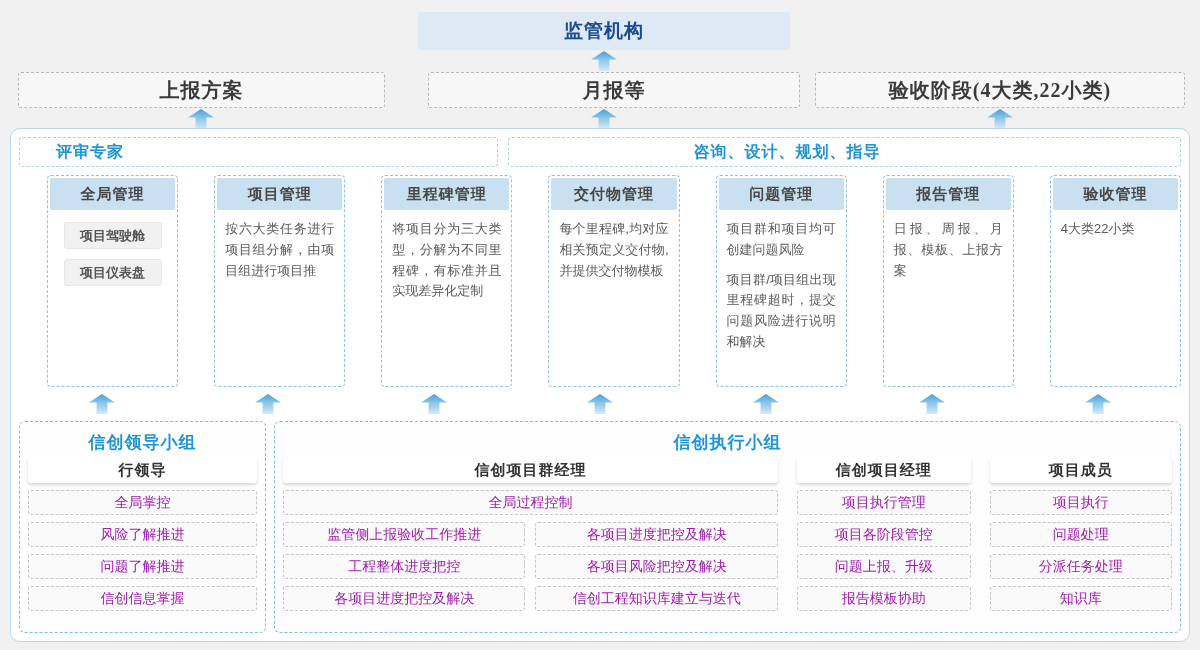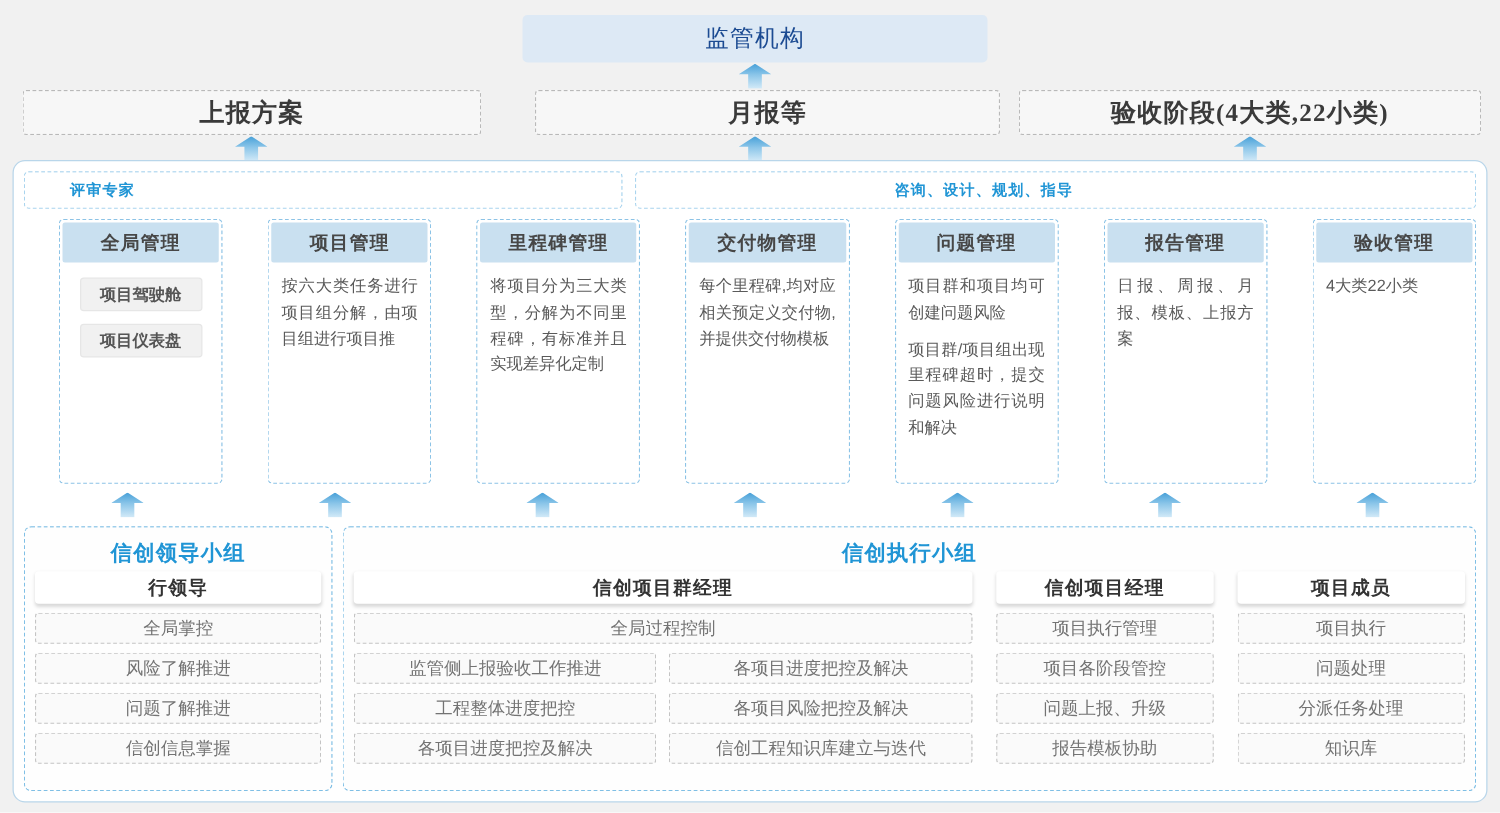--- a/index.html
+++ b/index.html
@@ -10,21 +10,21 @@
     font-family:"Liberation Sans","DejaVu Sans",sans-serif;
     overflow:hidden;
     color:#333;
   }
 
   
   .top-box {
     position:absolute; left:418px; top:12px; width:372px; height:38px;
     background:#dde9f5; border-radius:4px;
     display:flex; align-items:center; justify-content:center;
-    font-size:19px; font-weight:normal; color:#1c4b92; letter-spacing:1px;
+    font-size:19px; font-weight:bold; color:#1c4b92; letter-spacing:1px;
   }
   .row2-box {
     position:absolute; top:72px; height:36px;
     background:#f7f7f7; border:1px dashed #b9b9b9; border-radius:3px;
     display:flex; align-items:center; justify-content:center;
     font-size:20px; font-weight:bold; color:#3a3a3a; letter-spacing:1px;
   }
   #row2-1 { left:18px;  width:367px; }
   #row2-2 { left:428px; width:372px; }
   #row2-3 { left:815px; width:370px;font-family:Liberation Serif, serif; }
@@ -44,21 +44,21 @@
   .container {
     position:absolute; left:10px; top:128px; width:1180px; height:514px;
     background:#ffffff; border:1px solid #b9d6ea; border-radius:10px;
     padding:8px; display:flex; flex-direction:column;
   }
 
   .header-row { display:flex; gap:10px; height:30px; margin-bottom:8px; }
   .hdr-box {
     border:1px dashed #a9d4ee; border-radius:4px; background:#fff;
     display:flex; align-items:center;
-    font-size:12px; font-weight:bold; color:#2095d5; letter-spacing:1px;
+    font-size:16px; font-weight:bold; color:#2095d5; letter-spacing:1px;
   }
   .hdr-left  { width:479px; padding-left:36px; }
   .hdr-right { flex:1; justify-content:center; padding-right:115px; }
 
   .cols-row { display:flex; gap:8px; height:212px; }
   .col {
     flex:1; border:1px dashed #8cc3e6; border-radius:4px; background:#fff;
     display:flex; flex-direction:column; overflow:hidden;margin-left:28px;
   }
   .col-head {
@@ -97,21 +97,21 @@
   .role-hdr {
     height:26px; background:#fff; border-radius:3px;
     box-shadow:0 2px 3px rgba(0,0,0,0.15);
     display:flex; align-items:center; justify-content:center;
     font-size:15px; font-weight:bold; color:#333; letter-spacing:1px;
   }
   .item {
     height:25px; margin-top:7px;
     background:#fafafa; border:1px dashed #c4c4c4; border-radius:3px;
     display:flex; align-items:center; justify-content:center;
-    font-size:14px; color:#737373; white-space:nowrap;
+    font-size:14px; color:#a21caf; white-space:nowrap;
   }
   .exec-cols { display:flex; gap:19px; margin-top:0; }
   .pm-group  { flex:2.85; }
   .pm-col    { flex:1; }
   .member-col{ flex:1.05; }
   .two-col { display:grid; grid-template-columns:1fr 1fr; column-gap:10px; }
 </style>
 </head>
 <body>
 

